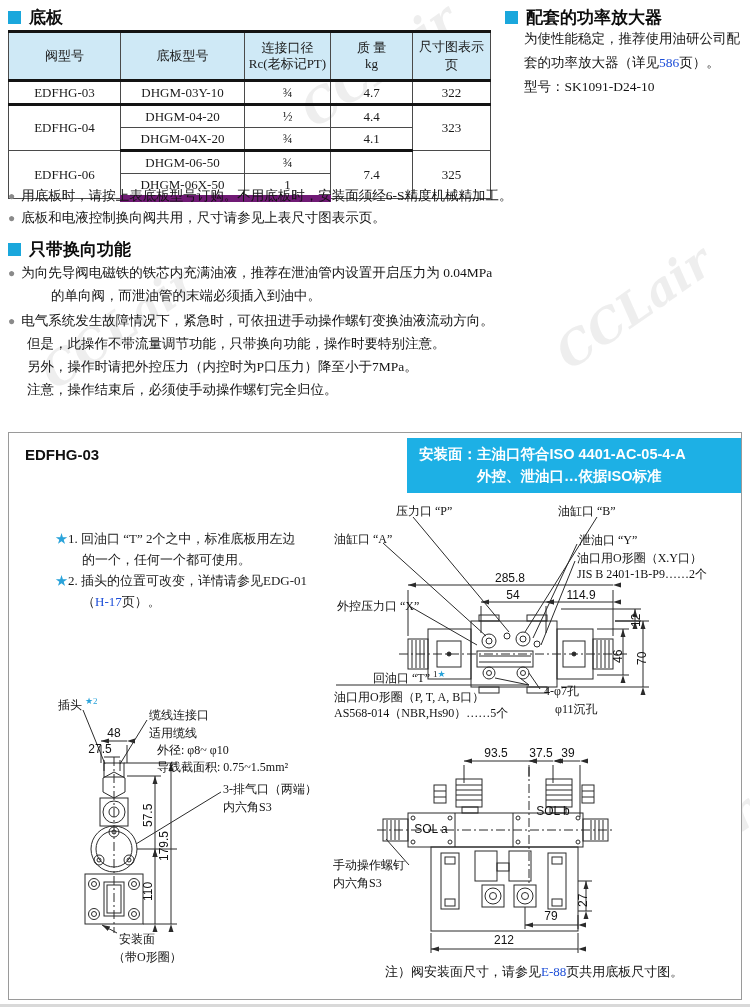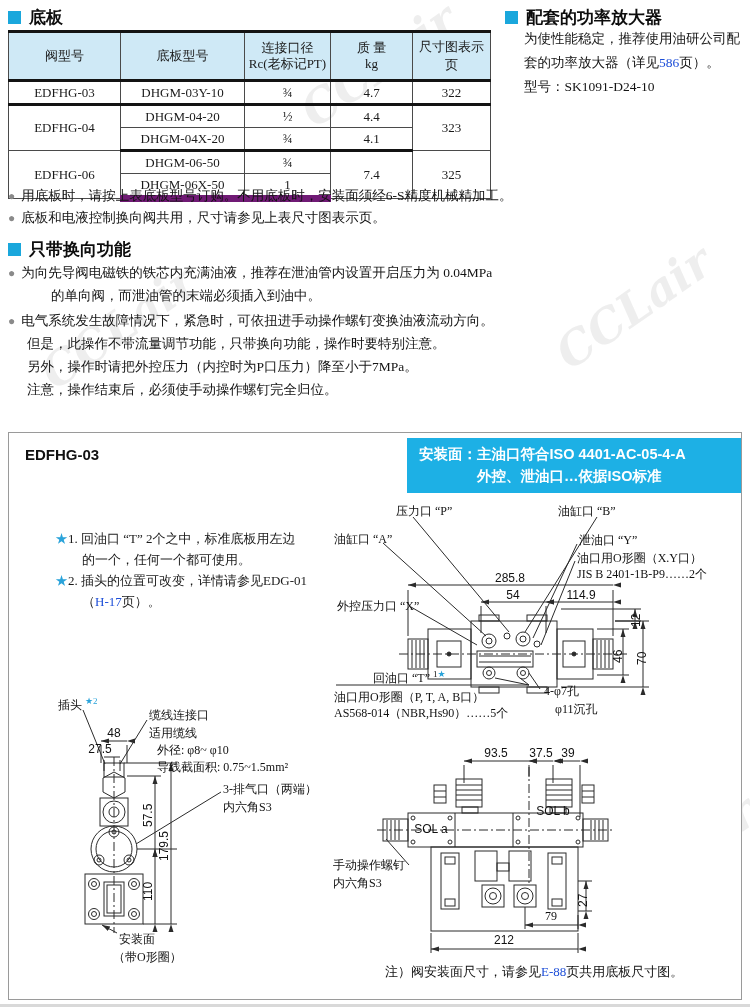--- a/index.html
+++ b/index.html
@@ -407,21 +407,21 @@
     <div class="dimv" style="left:148px;top:428px;">179.5</div>
 
     <div class="dim" style="left:457px;top:313px;width:60px;">93.5</div>
     <div class="dim" style="left:512px;top:313px;width:40px;">37.5</div>
     <div class="dim" style="left:546px;top:313px;width:26px;">39</div>
     <div class="dim" style="left:402px;top:389px;width:40px;">SOL a</div>
     <div class="dim" style="left:524px;top:371px;width:40px;">SOL b</div>
     <div class="lbl" style="left:324px;top:424px;">手动操作螺钉</div>
     <div class="lbl" style="left:324px;top:442px;">内六角S3</div>
     <div class="dimv" style="left:567px;top:474px;">27</div>
-    <div class="dim" style="left:517px;top:476px;width:50px;font-family:Liberation Serif, serif;">79</div>
+    <div class="dim" style="left:517px;top:476px;width:50px;">79</div>
     <div class="dim" style="left:465px;top:500px;width:60px;">212</div>
 
     <div class="lbl" style="left:376px;top:530px;font-size:13px;">
       <span>注）阀安装面尺寸，请参见</span><span class="link">E-88</span><span>页共用底板尺寸图。</span>
     </div>
   </div>
 
   <div class="pedge"></div>
 </div>
 

